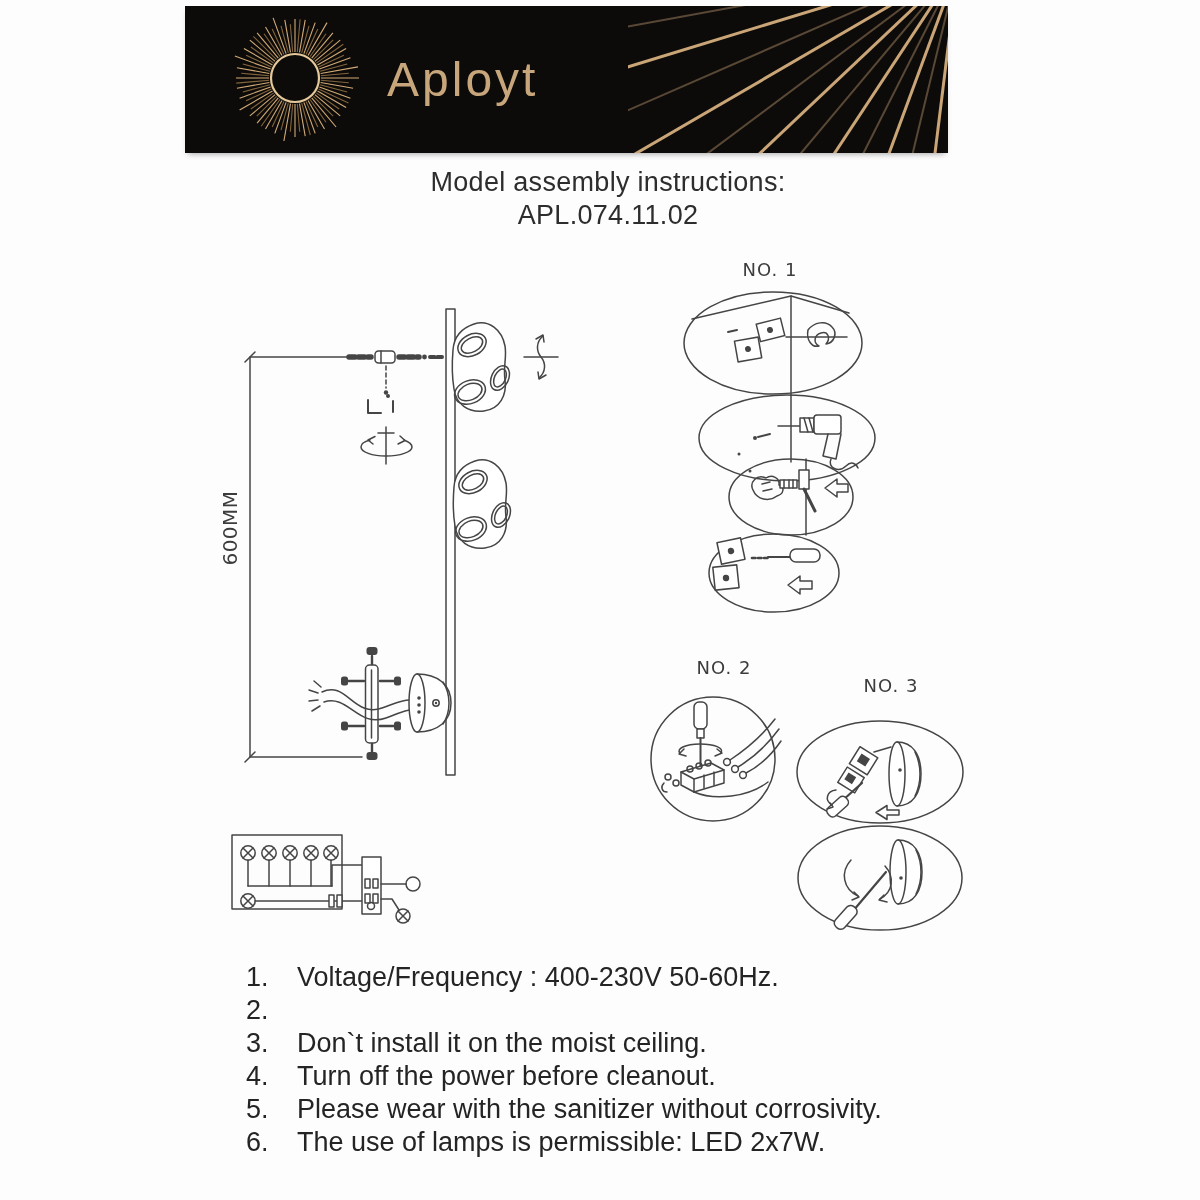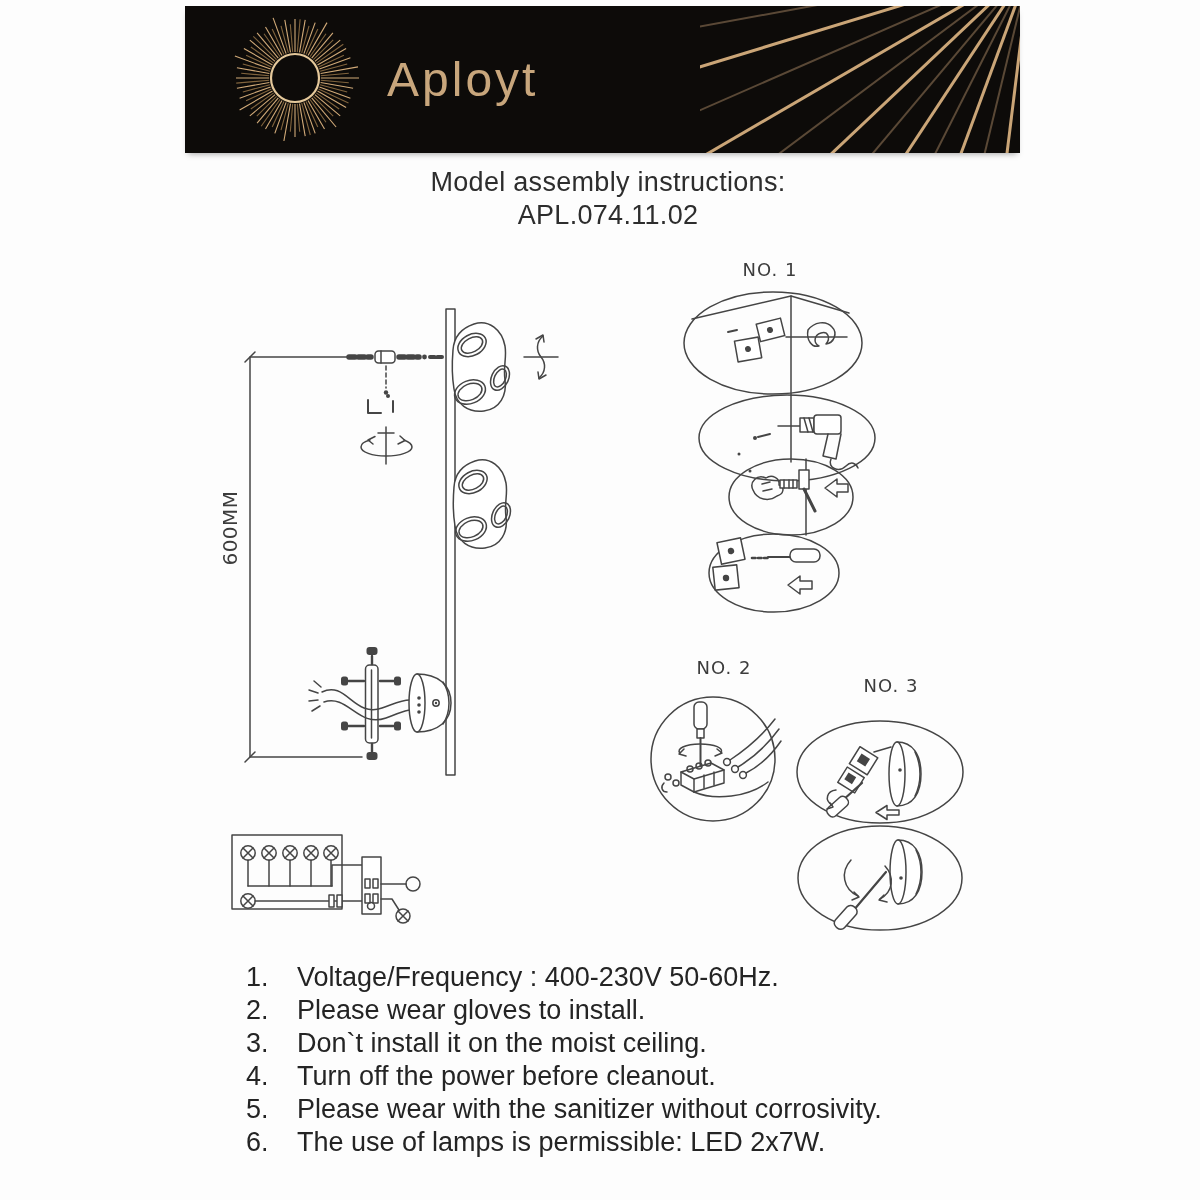--- a/index.html
+++ b/index.html
@@ -1,19 +1,19 @@
 <!DOCTYPE html>
 <html><head>
 <meta charset="utf-8">
 <style>
   html,body{margin:0;padding:0;background:#ffffff;}
   .page{position:relative;width:1200px;height:1200px;background:#fdfdfd;overflow:hidden;
         font-family:"Liberation Sans",sans-serif;}
   
-  .banner{position:absolute;left:185px;top:6px;width:835px;height:147px;background:#0d0b09;
+  .banner{position:absolute;left:185px;top:6px;width:763px;height:147px;background:#0d0b09;
           overflow:hidden;box-shadow:0 4px 6px -3px rgba(0,0,0,.35);}
   .sunburst{position:absolute;left:38px;top:-3px;width:144px;height:150px;}
   .brand{position:absolute;left:202px;top:50px;font-size:48px;line-height:48px;color:#c8a67c;
          letter-spacing:3px;font-weight:400;}
   .fan{position:absolute;right:0;top:0;width:320px;height:147px;}
   
   .title{position:absolute;left:8px;top:166px;width:1200px;text-align:center;color:#2d2d2d;
          font-size:27px;line-height:33px;letter-spacing:.3px;}
   
   .art{position:absolute;left:0;top:0;width:1200px;height:1200px;}
@@ -393,21 +393,20 @@
     </g>
   </svg>
 
   <div class="instructions">
     <div class="row">
       <span class="num">1.</span>
       <span class="txt">Voltage/Frequency : 400-230V 50-60Hz.</span>
     </div>
     <div class="row">
       <span class="num">2.</span>
-      <span class="txt">Please wear gloves to install.</span>
     </div>
     <div class="row">
       <span class="num">3.</span>
       <span class="txt">Don`t install it on the moist ceiling.</span>
     </div>
     <div class="row">
       <span class="num">4.</span>
       <span class="txt">Turn off the power before cleanout.</span>
     </div>
     <div class="row">

